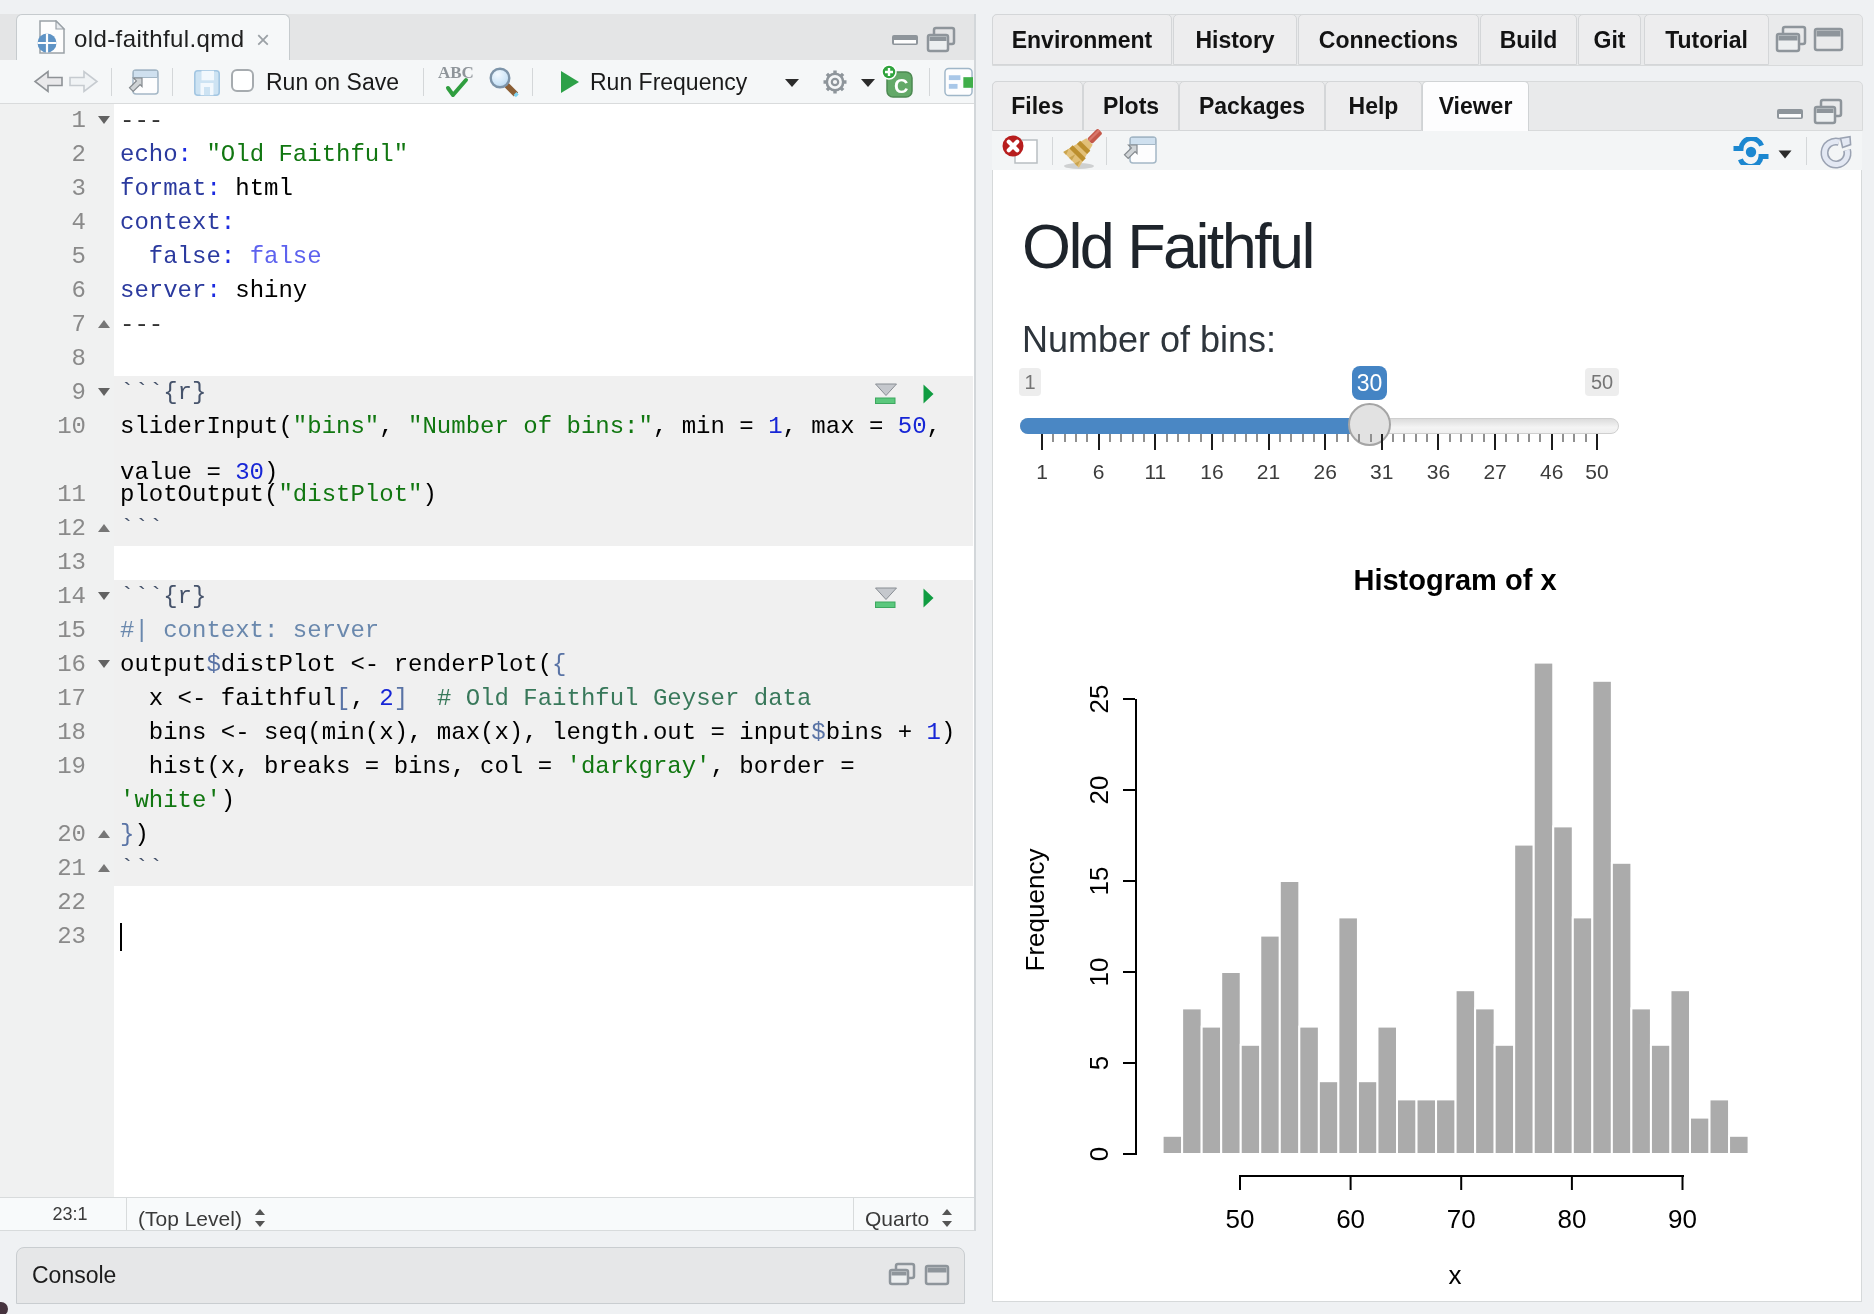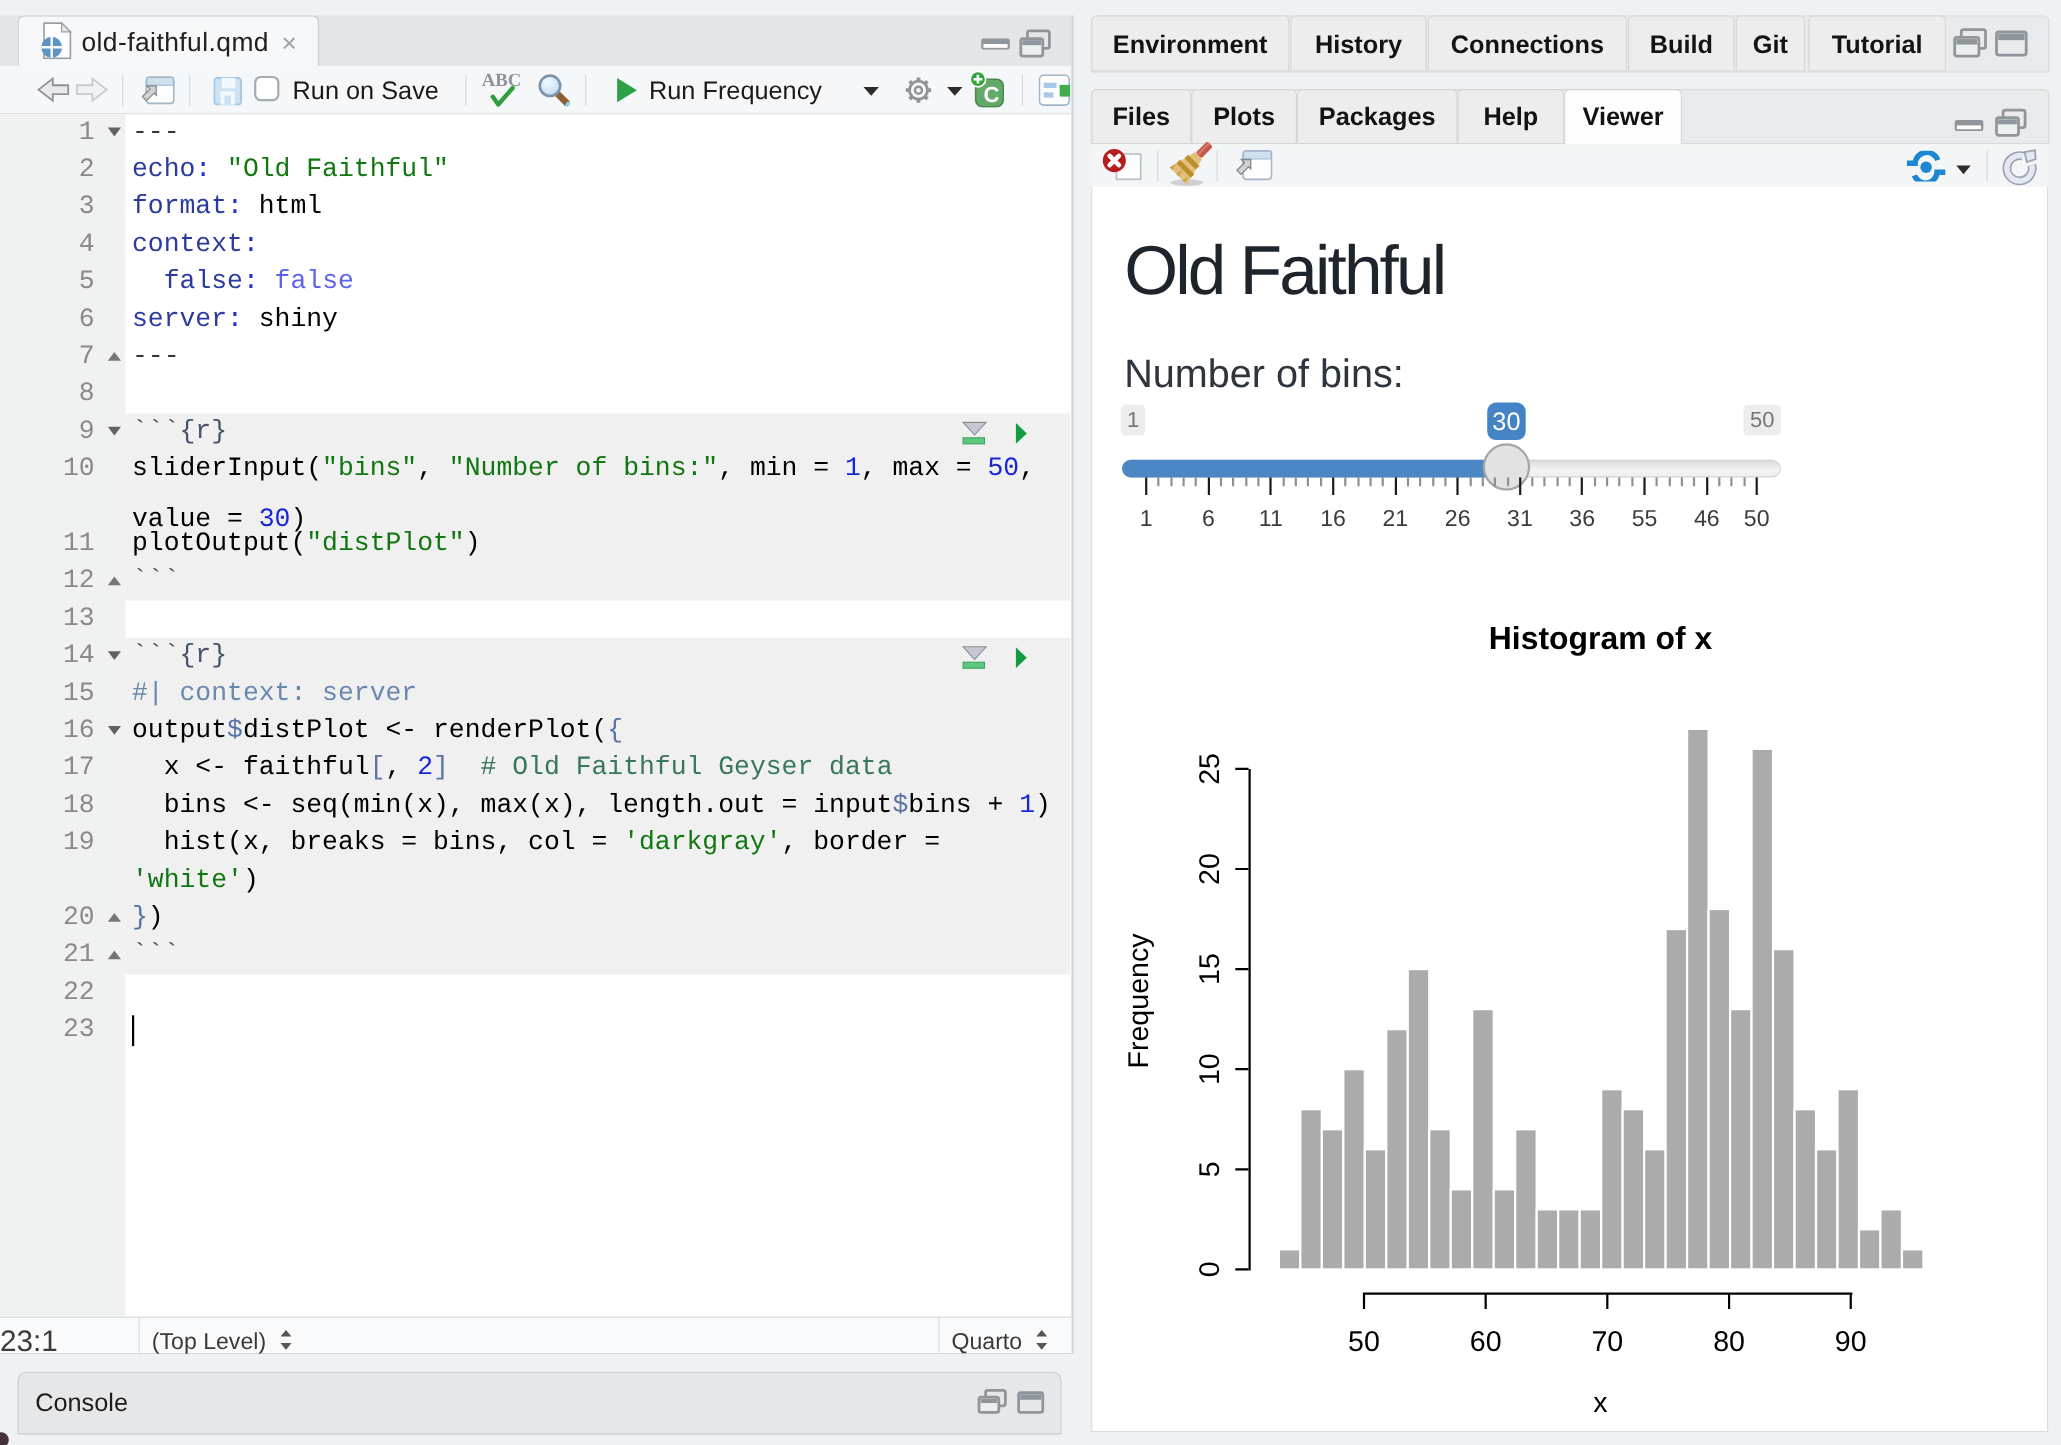--- a/index.html
+++ b/index.html
@@ -184,21 +184,21 @@
 <div class="cl" style="top:716px">  bins &lt;- seq(min(x), max(x), length.out = input<span class="sg">$</span>bins + <span class="n">1</span>)</div>
 <div class="cl" style="top:750px">  hist(x, breaks = bins, col = <span class="s">'darkgray'</span>, border =</div>
 <div class="cl" style="top:784px"><span class="s">'white'</span>)</div>
 <div class="cl" style="top:818px"><span class="sg">}</span>)</div>
 <div class="cl" style="top:852px"><span class="bt">```</span></div>
 <div class="ab" style="left:120px;top:923px;width:2px;height:28px;background:#000"></div>
 
 <div class="ab" style="left:0;top:1197px;width:974px;height:34px;background:#f8fafb;border-top:1px solid #d8dbdc;border-bottom:1px solid #d8dbdc;box-sizing:border-box"></div>
 <div class="ab" style="left:126px;top:1198px;width:1px;height:32px;background:#d8dbdc"></div>
 <div class="ab" style="left:853px;top:1198px;width:1px;height:32px;background:#d8dbdc"></div>
-<div class="ab" style="left:0;top:1204px;width:140px;font-size:27px;color:#3a3a3a">23:1</div>
+<div class="ab" style="left:0;top:1204px;width:140px;text-align:center;font-size:18px;color:#3a3a3a">23:1</div>
 <div class="ab" style="left:138px;top:1204px;font-size:21px;color:#3a3a3a">(Top Level)&nbsp;&nbsp;<span class="updn" style="top:3px"><i></i><b></b></span></div>
 <div class="ab" style="left:865px;top:1204px;font-size:21px;color:#3a3a3a">Quarto&nbsp;&nbsp;<span class="updn" style="top:3px"><i></i><b></b></span></div>
 
 <div class="ab" style="left:16px;top:1247px;width:949px;height:57px;background:#e6e7e8;border:1px solid #c9cdd0;border-radius:8px 8px 0 0;box-sizing:border-box"></div>
 <div class="ab" style="left:32px;top:1262px;font-size:23px;color:#1c1c1c">Console</div>
 <svg class="ab" style="left:886px;top:1262px" width="66" height="28" viewBox="0 0 66 28">
 <rect x="10" y="2" width="18" height="14" rx="2" fill="none" stroke="#8e959b" stroke-width="2.5"></rect>
 <rect x="4" y="8" width="18" height="14" rx="2" fill="#eceff0" stroke="#8e959b" stroke-width="2.5"></rect>
 <rect x="5.5" y="9.5" width="15" height="4" fill="#8e959b"></rect>
 <rect x="40" y="4" width="22" height="18" rx="2" fill="none" stroke="#8e959b" stroke-width="2.5"></rect>
@@ -349,21 +349,21 @@
 <div class="tick" style="left:1584.7px;top:434px;height:8px;background:#909090"></div>
 <div class="tick" style="left:1596.0px;top:434px;height:16px;background:#1c1c1c"></div>
 <div class="ab" style="left:1016.0px;top:460px;width:52px;text-align:center;font-size:21px;color:#3c3c3c">1</div>
 <div class="ab" style="left:1072.6px;top:460px;width:52px;text-align:center;font-size:21px;color:#3c3c3c">6</div>
 <div class="ab" style="left:1129.3px;top:460px;width:52px;text-align:center;font-size:21px;color:#3c3c3c">11</div>
 <div class="ab" style="left:1185.9px;top:460px;width:52px;text-align:center;font-size:21px;color:#3c3c3c">16</div>
 <div class="ab" style="left:1242.5px;top:460px;width:52px;text-align:center;font-size:21px;color:#3c3c3c">21</div>
 <div class="ab" style="left:1299.2px;top:460px;width:52px;text-align:center;font-size:21px;color:#3c3c3c">26</div>
 <div class="ab" style="left:1355.8px;top:460px;width:52px;text-align:center;font-size:21px;color:#3c3c3c">31</div>
 <div class="ab" style="left:1412.4px;top:460px;width:52px;text-align:center;font-size:21px;color:#3c3c3c">36</div>
-<div class="ab" style="left:1469.1px;top:460px;width:52px;text-align:center;font-size:21px;color:#3c3c3c">55</div>
+<div class="ab" style="left:1469.1px;top:460px;width:52px;text-align:center;font-size:21px;color:#3c3c3c">27</div>
 <div class="ab" style="left:1525.7px;top:460px;width:52px;text-align:center;font-size:21px;color:#3c3c3c">46</div>
 <div class="ab" style="left:1571.0px;top:460px;width:52px;text-align:center;font-size:21px;color:#3c3c3c">50</div>
 <svg class="ab" style="left:992px;top:540px" width="870" height="762" viewBox="0 0 870 762">
 <text x="463" y="50" text-anchor="middle" font-size="29" font-weight="bold" fill="#000" font-family="Liberation Sans">Histogram of x</text>
 <rect x="170.60" y="595.80" width="19.53" height="18.20" fill="#ababab" stroke="#ffffff" stroke-width="2"></rect>
 <rect x="190.13" y="468.40" width="19.53" height="145.60" fill="#ababab" stroke="#ffffff" stroke-width="2"></rect>
 <rect x="209.67" y="486.60" width="19.53" height="127.40" fill="#ababab" stroke="#ffffff" stroke-width="2"></rect>
 <rect x="229.20" y="432.00" width="19.53" height="182.00" fill="#ababab" stroke="#ffffff" stroke-width="2"></rect>
 <rect x="248.73" y="504.80" width="19.53" height="109.20" fill="#ababab" stroke="#ffffff" stroke-width="2"></rect>
 <rect x="268.26" y="395.60" width="19.53" height="218.40" fill="#ababab" stroke="#ffffff" stroke-width="2"></rect>

